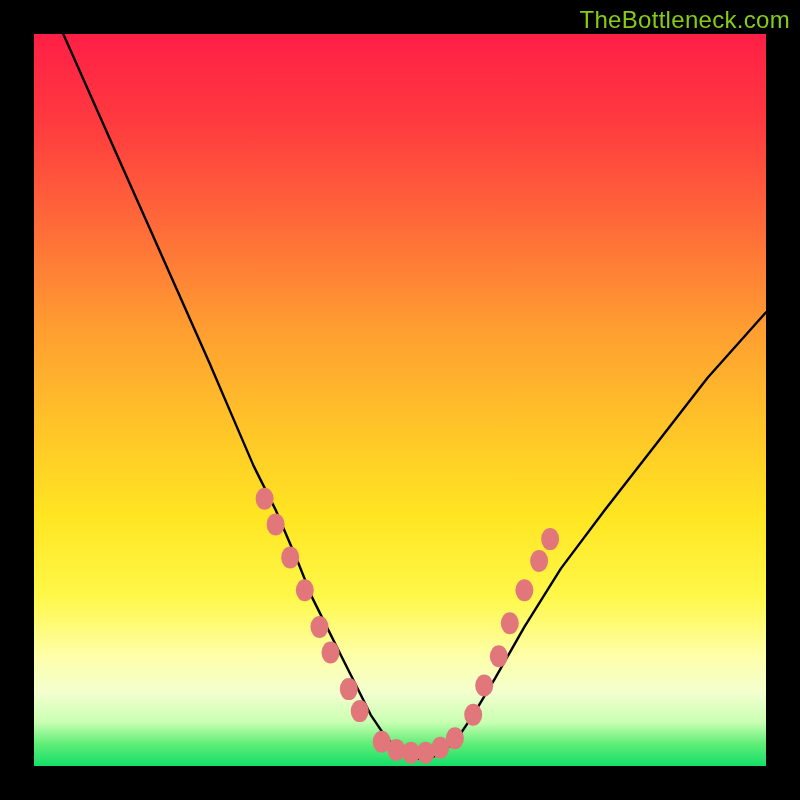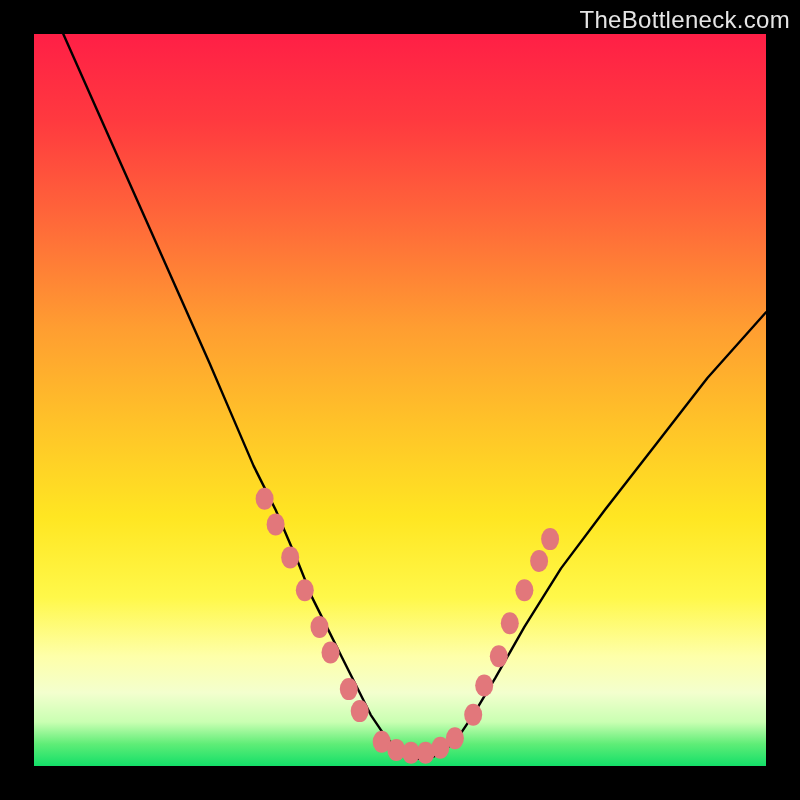--- a/index.html
+++ b/index.html
@@ -34,21 +34,21 @@
       #feffa9 85%,
       #f3ffce 90%,
       #c9ffb2 94%,
       #5fed77 97%,
       #13df68 100%);
   }
   .watermark {
     position: absolute;
     top: 6px;
     right: 10px;
-    color: #e5e5e5;
+    color: #84cc16;
     font-size: 24px;
     font-weight: 500;
     letter-spacing: 0.3px;
   }
   svg.curve {
     position: absolute;
     left: 0;
     top: 0;
     width: 732px;
     height: 732px;

